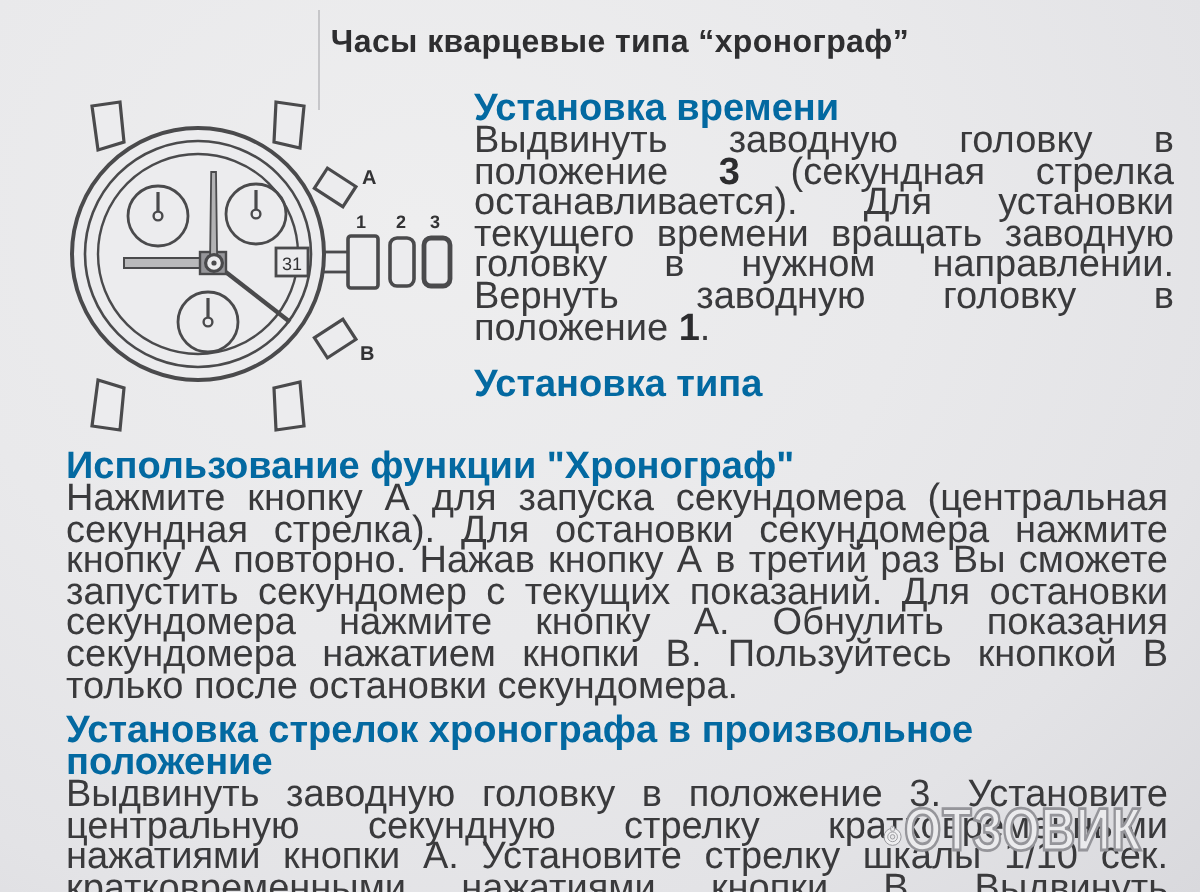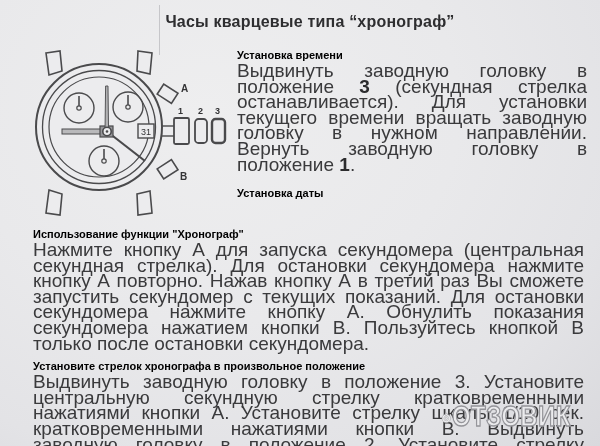--- a/index.html
+++ b/index.html
@@ -10,21 +10,21 @@
     color:#39393b;
   }
   .page-title{
     position:absolute;left:0;top:13px;width:620px;text-align:center;
     font-size:16px;font-weight:bold;color:#2e2e30;letter-spacing:.2px;
   }
   .fold-line{position:absolute;left:159px;top:5px;width:1px;height:50px;background:rgba(130,130,136,.35);}
   .col-right{position:absolute;left:237px;top:47px;width:350px;}
   .full-block{position:absolute;left:33px;top:226px;width:551px;}
   .sec h3{
-    margin:0;font-size:11px;font-weight:bold;color:#000000;line-height:16px;
+    margin:0;font-size:19px;font-weight:bold;color:#0369a1;line-height:16px;
   }
   .sec p{
     margin:0;font-size:19px;line-height:15.6px;text-align:justify;color:#3a3a3c;
   }
   .sec p b{font-weight:bold;color:#2c2c2e;}
   .sec + .sec{margin-top:13px;}
   .watch-wrap{position:absolute;left:10px;top:40px;width:222px;height:186px;}
   .watermark{position:absolute;left:441px;top:392px;width:159px;height:50px;display:flex;align-items:flex-start;}
   .wm-text{
     font-size:30px;font-weight:bold;letter-spacing:.5px;line-height:48px;
@@ -97,31 +97,31 @@
     </g>
   </svg>
 </div>
 
 <div class="col-right">
   <div class="sec">
     <h3>Установка времени</h3>
     <p>Выдвинуть заводную головку в положение <b>3</b> (секундная стрелка останавливается). Для установки текущего времени вращать заводную головку в нужном направлении. Вернуть заводную головку в положение <b>1</b>.</p>
   </div>
   <div class="sec">
-    <h3>Установка даты</h3>
+    <h3>Установка типа</h3>
   </div>
 </div>
 
 <div class="full-block">
   <div class="sec">
     <h3>Использование функции "Хронограф"</h3>
     <p>Нажмите кнопку А для запуска секундомера (центральная секундная стрелка). Для остановки секундомера нажмите кнопку А повторно. Нажав кнопку А в третий раз Вы сможете запустить секундомер с текущих показаний. Для остановки секундомера нажмите кнопку А. Обнулить показания секундомера нажатием кнопки В. Пользуйтесь кнопкой В только после остановки секундомера.</p>
   </div>
   <div class="sec" style="margin-top:7px;">
-    <h3>Установите стрелок хронографа в произвольное положение</h3>
+    <h3>Установка стрелок хронографа в произвольное положение</h3>
     <p>Выдвинуть заводную головку в положение 3. Установите центральную секундную стрелку кратковременными нажатиями кнопки А. Установите стрелку шкалы 1/10 сек. кратковременными нажатиями кнопки В. Выдвинуть заводную головку в положение 2. Установите стрелку минутной шкалы кратковременными нажатиями кнопки В. Вернуть заводную головку в положение 1.</p>
   </div>
 </div>
 
 <div class="watermark">
   <svg width="52" height="52" viewBox="0 0 52 52">
     <g stroke="#95959a" fill="#eeeef0">
       <circle cx="26" cy="28" r="21" stroke-width="2.4"></circle>
       <rect x="21.5" y="2" width="9" height="12" rx="2.5" stroke-width="2"></rect>
       <circle cx="26" cy="4.5" r="1.4" fill="#95959a" stroke="none"></circle>

